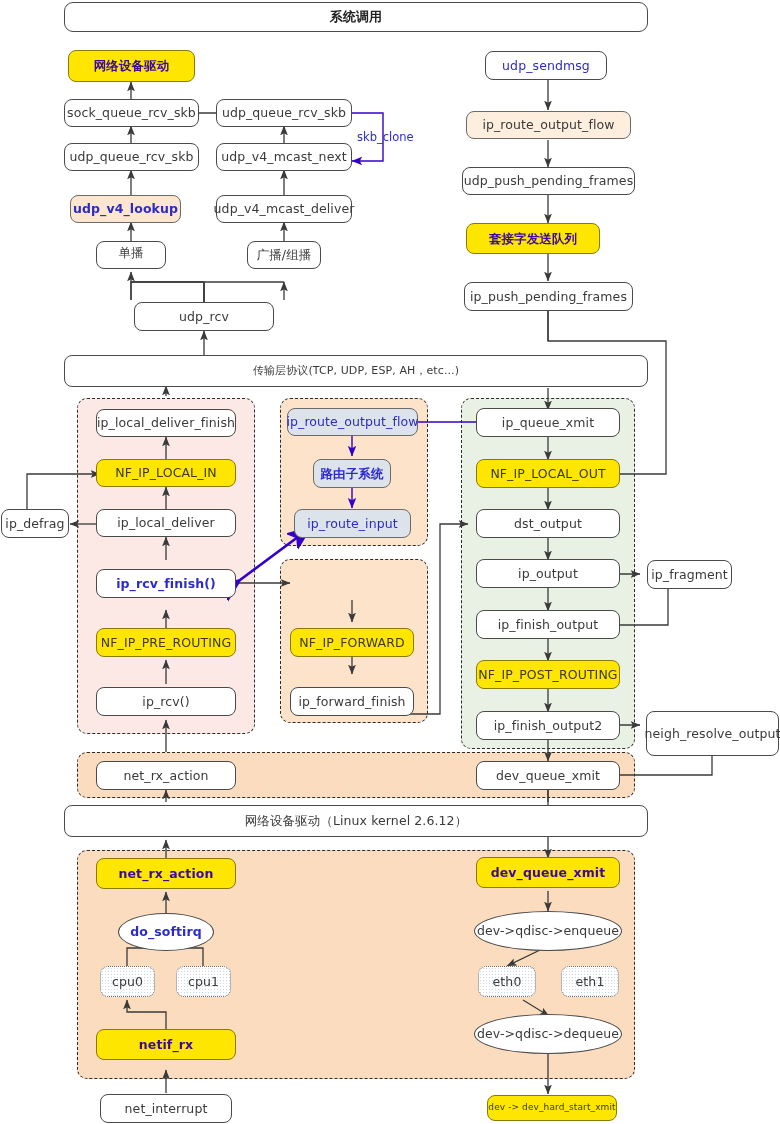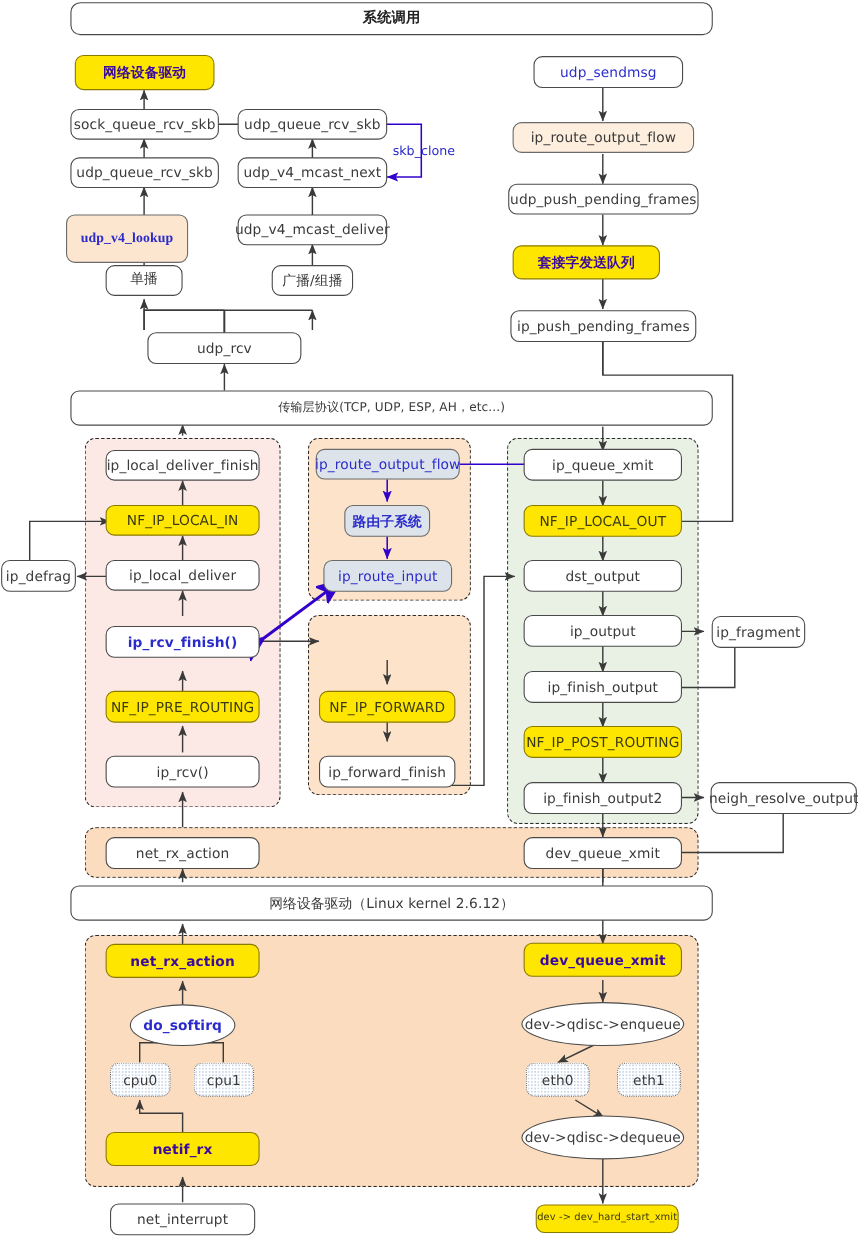--- a/index.html
+++ b/index.html
@@ -236,33 +236,33 @@
 
       <path d="M240,580 L310,528" marker-end="url(#ahb2)" marker-start="url(#ahb2)" stroke-width="2.6"></path>
     </g>
   </svg>
 
   <div class="node n-bar" style="left:64px; top:2px; width:584px; height:30px;">系统调用</div>
 
   <div class="node n-yellow" style="left:68px; top:50px; width:127px; height:32px;">网络设备驱动</div>
   <div class="node" style="left:64px; top:99px; width:135px; height:28px;">sock_queue_rcv_skb</div>
   <div class="node" style="left:64px; top:143px; width:135px; height:28px;">udp_queue_rcv_skb</div>
-  <div class="node n-peach" style="left:60px; top:195px; width:111px; height:44px;font-family:Liberation Serif, serif;">udp_v4_lookup</div>
+  <div class="node n-peach" style="left:70px; top:195px; width:111px; height:28px;">udp_v4_lookup</div>
   <div class="node" style="left:96px; top:241px; width:70px; height:28px;font-family:Liberation Mono, monospace;">单播</div>
 
   <div class="node" style="left:216px; top:99px; width:136px; height:28px;">udp_queue_rcv_skb</div>
   <div class="node" style="left:216px; top:143px; width:136px; height:28px;">udp_v4_mcast_next</div>
   <div class="node" style="left:216px; top:195px; width:136px; height:28px;">udp_v4_mcast_deliver</div>
   <div class="node" style="left:247px; top:241px; width:74px; height:28px;">广播/组播</div>
 
   <div class="node" style="left:134px; top:302px; width:140px; height:29px;">udp_rcv</div>
 
   <div class="wire-label" style="left:357px; top:130px;">skb_clone</div>
 
-  <div class="node n-blue-text" style="left:485px; top:51px; width:136px; height:29px;">udp_sendmsg</div>
+  <div class="node n-blue-text" style="left:485px; top:51px; width:122px; height:29px;">udp_sendmsg</div>
   <div class="node n-peach-plain" style="left:466px; top:111px; width:165px; height:28px;">ip_route_output_flow</div>
   <div class="node" style="left:462px; top:167px; width:173px; height:28px;">udp_push_pending_frames</div>
   <div class="node n-yellow" style="left:466px; top:223px; width:134px; height:31px;">套接字发送队列</div>
   <div class="node" style="left:464px; top:282px; width:169px; height:29px;">ip_push_pending_frames</div>
 
   <div class="node" style="left:64px; top:355px; width:584px; height:32px; font-size:11px; font-weight:normal;">传输层协议(TCP, UDP, ESP, AH，etc...)</div>
 
   <div class="node" style="left:96px; top:409px; width:140px; height:28px;">ip_local_deliver_finish</div>
   <div class="node n-yellow-en" style="left:96px; top:459px; width:140px; height:28px;">NF_IP_LOCAL_IN</div>
   <div class="node" style="left:96px; top:509px; width:140px; height:28px;">ip_local_deliver</div>
@@ -279,21 +279,21 @@
   <div class="node" style="left:290px; top:687px; width:124px; height:29px;">ip_forward_finish</div>
 
   <div class="node" style="left:476px; top:408px; width:144px; height:29px;">ip_queue_xmit</div>
   <div class="node n-yellow-en" style="left:476px; top:459px; width:144px; height:29px;">NF_IP_LOCAL_OUT</div>
   <div class="node" style="left:476px; top:509px; width:144px; height:29px;">dst_output</div>
   <div class="node" style="left:476px; top:610px; width:144px; height:29px;">ip_finish_output</div>
   <div class="node" style="left:476px; top:559px; width:144px; height:29px;">ip_output</div>
   <div class="node n-yellow-en" style="left:476px; top:660px; width:144px; height:29px;">NF_IP_POST_ROUTING</div>
   <div class="node" style="left:476px; top:711px; width:144px; height:29px;">ip_finish_output2</div>
   <div class="node" style="left:647px; top:560px; width:85px; height:29px;">ip_fragment</div>
-  <div class="node" style="left:646px; top:711px; width:133px; height:29px;text-align:center;">neigh_resolve_output</div>
+  <div class="node" style="left:646px; top:711px; width:133px; height:45px;text-align:center;">neigh_resolve_output</div>
 
   <div class="node" style="left:96px; top:761px; width:140px; height:29px;">net_rx_action</div>
   <div class="node" style="left:476px; top:761px; width:144px; height:29px;">dev_queue_xmit</div>
 
   <div class="node" style="left:64px; top:805px; width:584px; height:32px; font-size:12.5px; font-weight:normal;">网络设备驱动（Linux kernel 2.6.12）</div>
 
   <div class="node n-yellow" style="left:96px; top:858px; width:140px; height:31px;">net_rx_action</div>
   <div class="node n-ellipse n-blue-text-b" style="left:118px; top:913px; width:96px; height:38px;">do_softirq</div>
   <div class="node n-dotted" style="left:100px; top:966px; width:55px; height:31px;">cpu0</div>
   <div class="node n-dotted" style="left:176px; top:966px; width:55px; height:31px;">cpu1</div>

